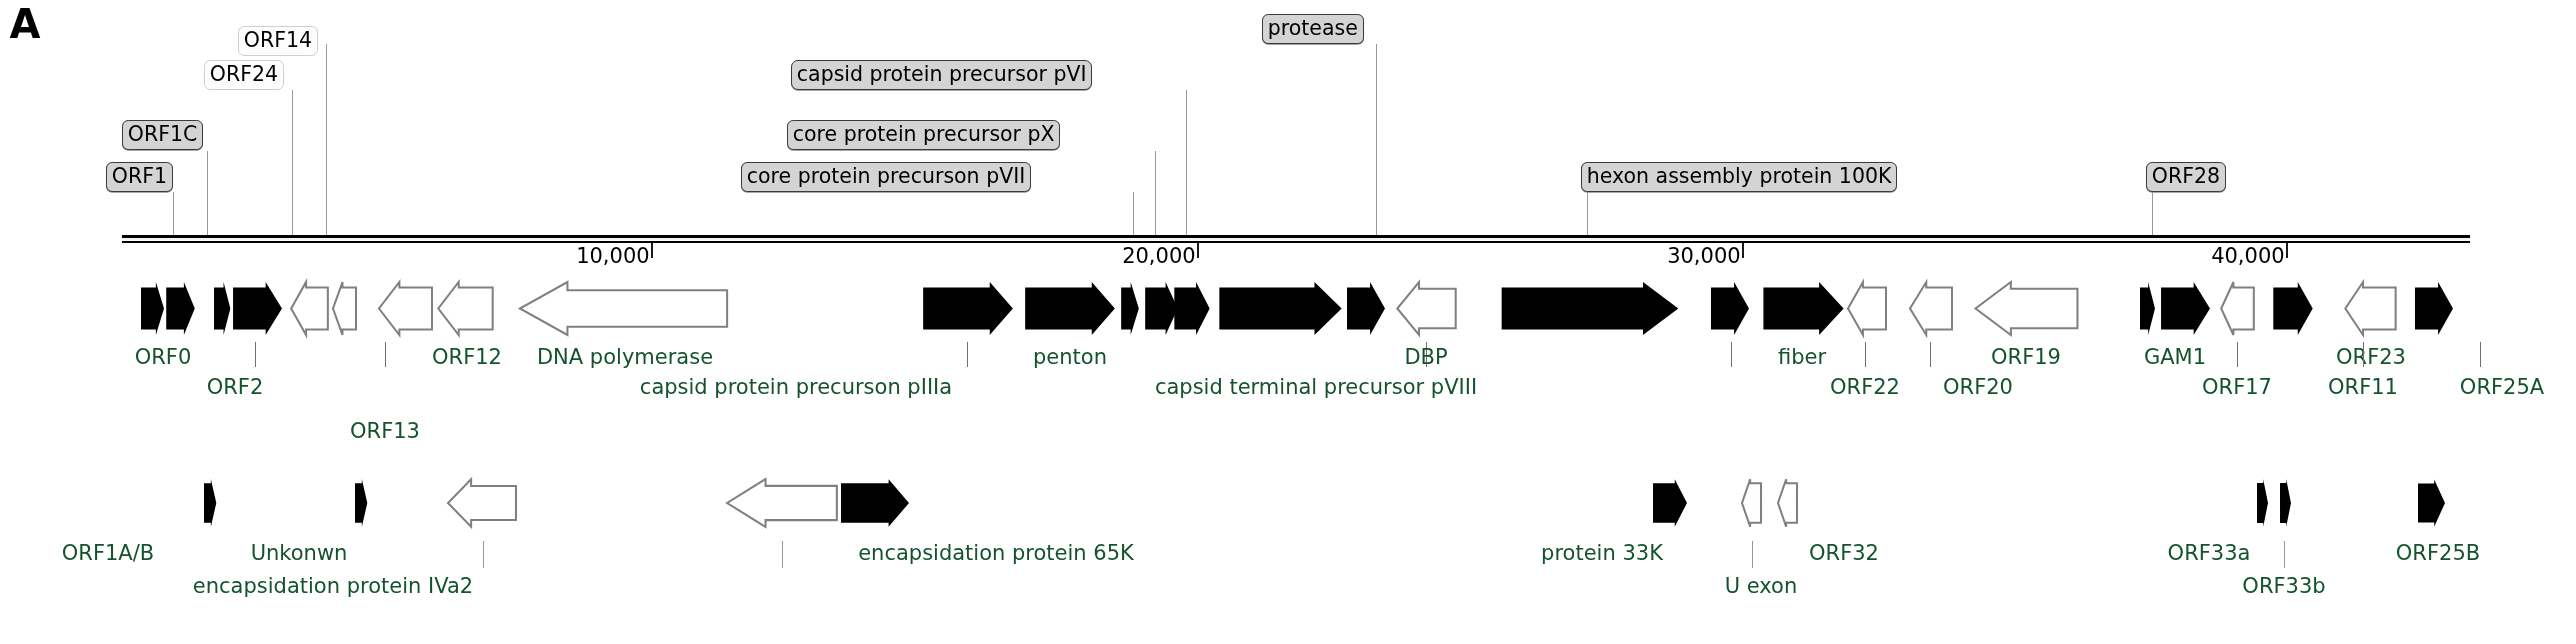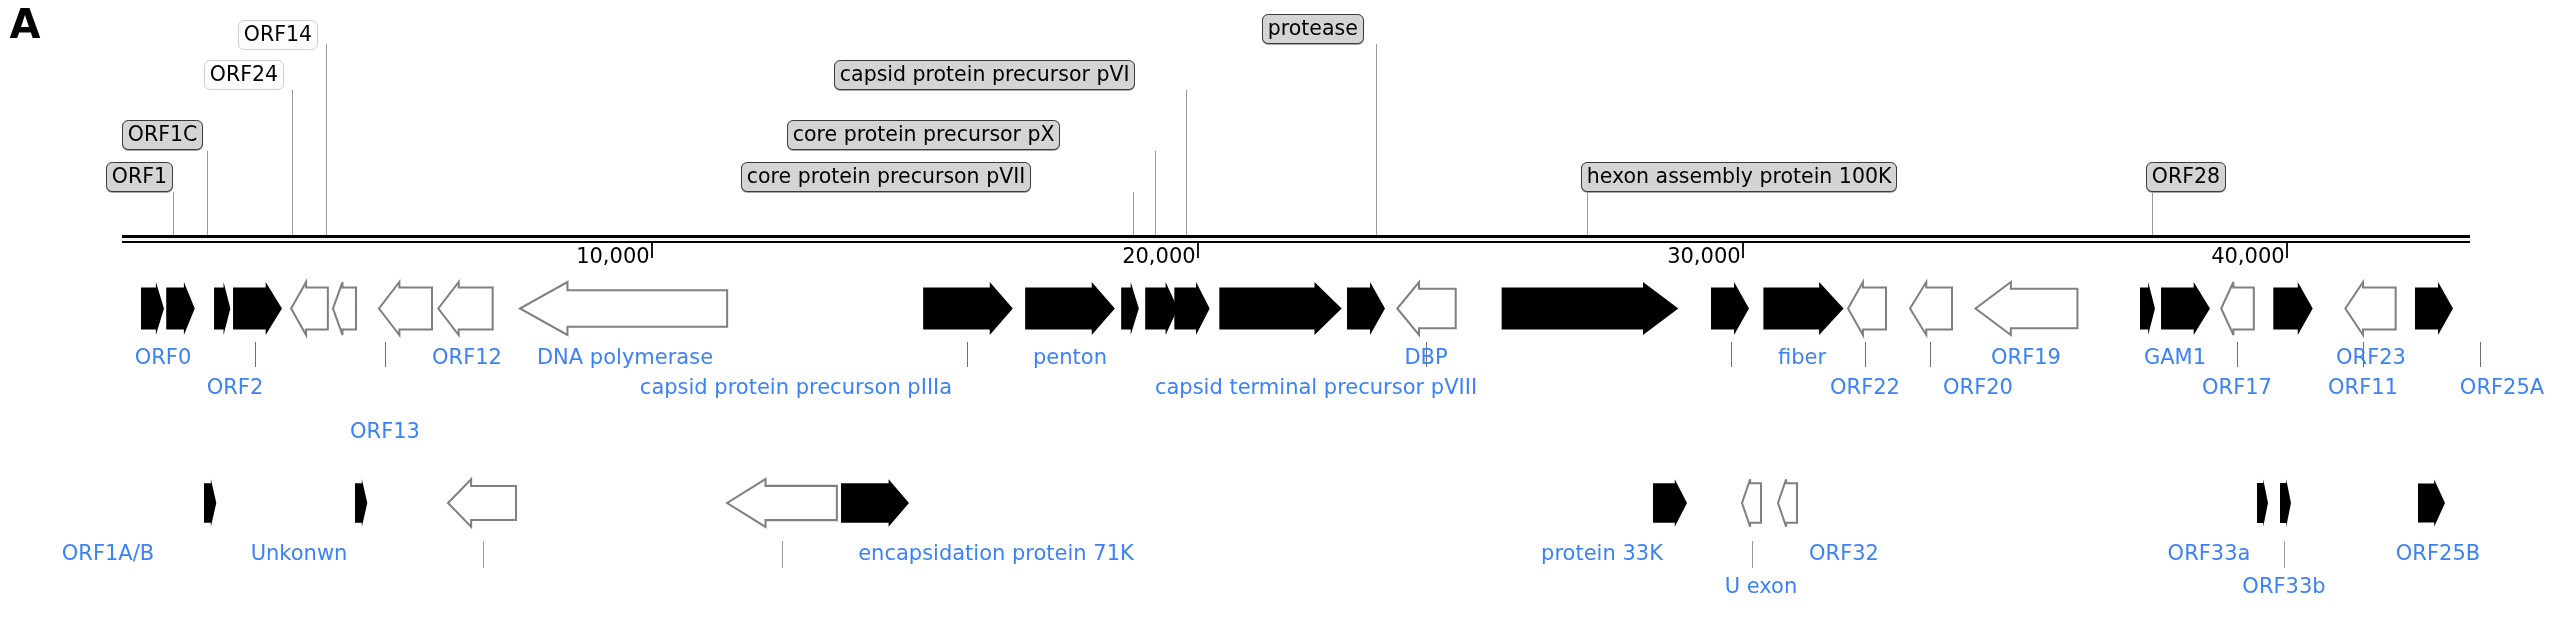--- a/index.html
+++ b/index.html
@@ -71,21 +71,21 @@
   }
 
   
   .gene{position:absolute;}
   .gene svg{display:block;overflow:visible;}
 
   
   .glabel{
     position:absolute;
     font-size:21px;
-    color:#3b82f6;
+    color:#14532d;
     white-space:nowrap;
     font-family:"DejaVu Sans","Liberation Sans",sans-serif;
   }
   .glabel.c{transform:translateX(-50%);}
   .tickmark{
     position:absolute;width:1.4px;background:#6f6f6f;
   }
   .inarrow-label{
     position:absolute;
     font-size:21px;color:#ffffff;white-space:nowrap;
@@ -102,30 +102,30 @@
 
   <div class="callout" style="left:106px;top:162px;">ORF1</div>
   <div class="leader" style="left:173px;top:192px;height:45px;"></div>
 
   <div class="callout" style="left:122px;top:120px;">ORF1C</div>
   <div class="leader" style="left:207px;top:151px;height:86px;"></div>
 
   <div class="callout light" style="left:204px;top:60px;">ORF24</div>
   <div class="leader" style="left:292px;top:90px;height:146px;"></div>
 
-  <div class="callout light" style="left:238px;top:20px;">ORF14</div>
+  <div class="callout light" style="left:238px;top:26px;">ORF14</div>
   <div class="leader" style="left:326px;top:44px;height:193px;"></div>
 
   <div class="callout" style="left:741px;top:162px;">core protein precurson pVII</div>
   <div class="leader" style="left:1133px;top:192px;height:45px;"></div>
 
   <div class="callout" style="left:787px;top:120px;">core protein precursor pX</div>
   <div class="leader" style="left:1155px;top:151px;height:86px;"></div>
 
-  <div class="callout" style="left:834px;top:60px;">capsid protein precursor pVI</div>
+  <div class="callout" style="left:791px;top:60px;border-radius:7px;">capsid protein precursor pVI</div>
   <div class="leader" style="left:1186px;top:90px;height:146px;"></div>
 
   <div class="callout" style="left:1262px;top:13.7px;">protease</div>
   <div class="leader" style="left:1376px;top:44px;height:193px;"></div>
 
   <div class="callout" style="left:1581px;top:162px;">hexon assembly protein 100K</div>
   <div class="leader" style="left:1587px;top:192px;height:45px;"></div>
 
   <div class="callout" style="left:2146px;top:162px;">ORF28</div>
   <div class="leader" style="left:2152px;top:192px;height:45px;"></div>
@@ -417,23 +417,24 @@
         <path d="M0 6 L24 6 L24 0 L40 35 L24 70 L24 64 L0 64 Z" fill="#000"></path>
       </svg>
   </div>
 
   <div class="glabel c" style="left:108px;top:541px;">ORF1A/B</div>
   <div class="glabel c" style="left:148px;top:541px;opacity:0;"></div>
 
   <div class="glabel c" style="left:299px;top:541px;">Unkonwn</div>
 
   <div class="tickmark" style="left:483px;top:541px;height:27px;background:#9a9a9a;"></div>
+  <div class="glabel c" style="left:333px;top:574px;">encapsidation protein IVa2</div>
 
   <div class="tickmark" style="left:782px;top:541px;height:27px;background:#9a9a9a;"></div>
-  <div class="glabel c" style="left:996px;top:541px;">encapsidation protein 71K</div>
+  <div class="glabel c" style="left:996px;top:541px;">encapsidation protein 65K</div>
 
   <div class="glabel c" style="left:1602px;top:541px;">protein 33K</div>
 
   <div class="tickmark" style="left:1752px;top:541px;height:27px;background:#9a9a9a;"></div>
   <div class="glabel c" style="left:1761px;top:574px;">U exon</div>
 
   <div class="glabel c" style="left:1844px;top:541px;">ORF32</div>
 
   <div class="glabel c" style="left:2209px;top:541px;">ORF33a</div>
   <div class="tickmark" style="left:2284px;top:541px;height:27px;background:#9a9a9a;"></div>

